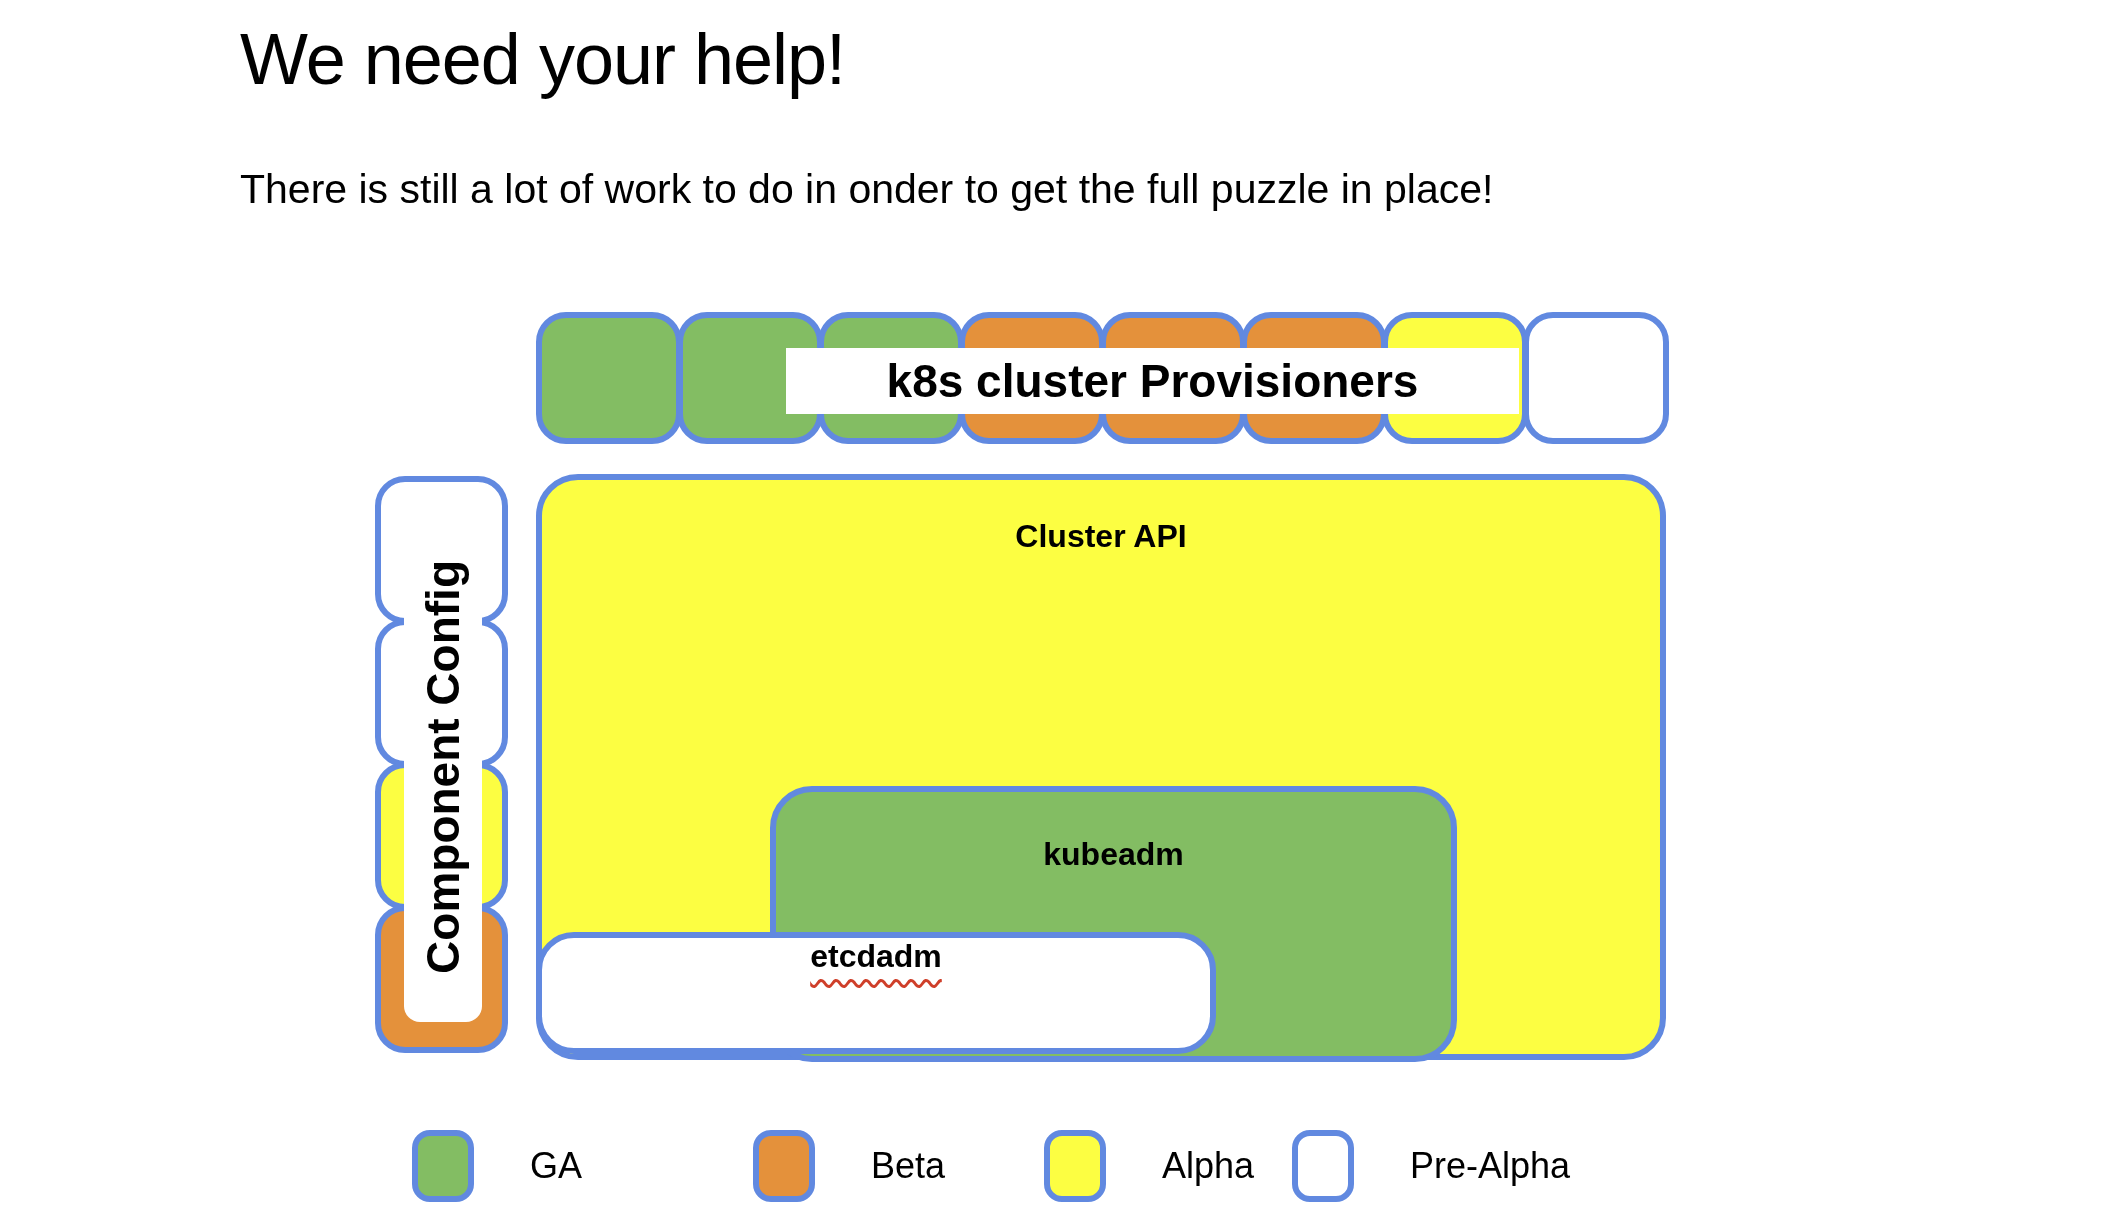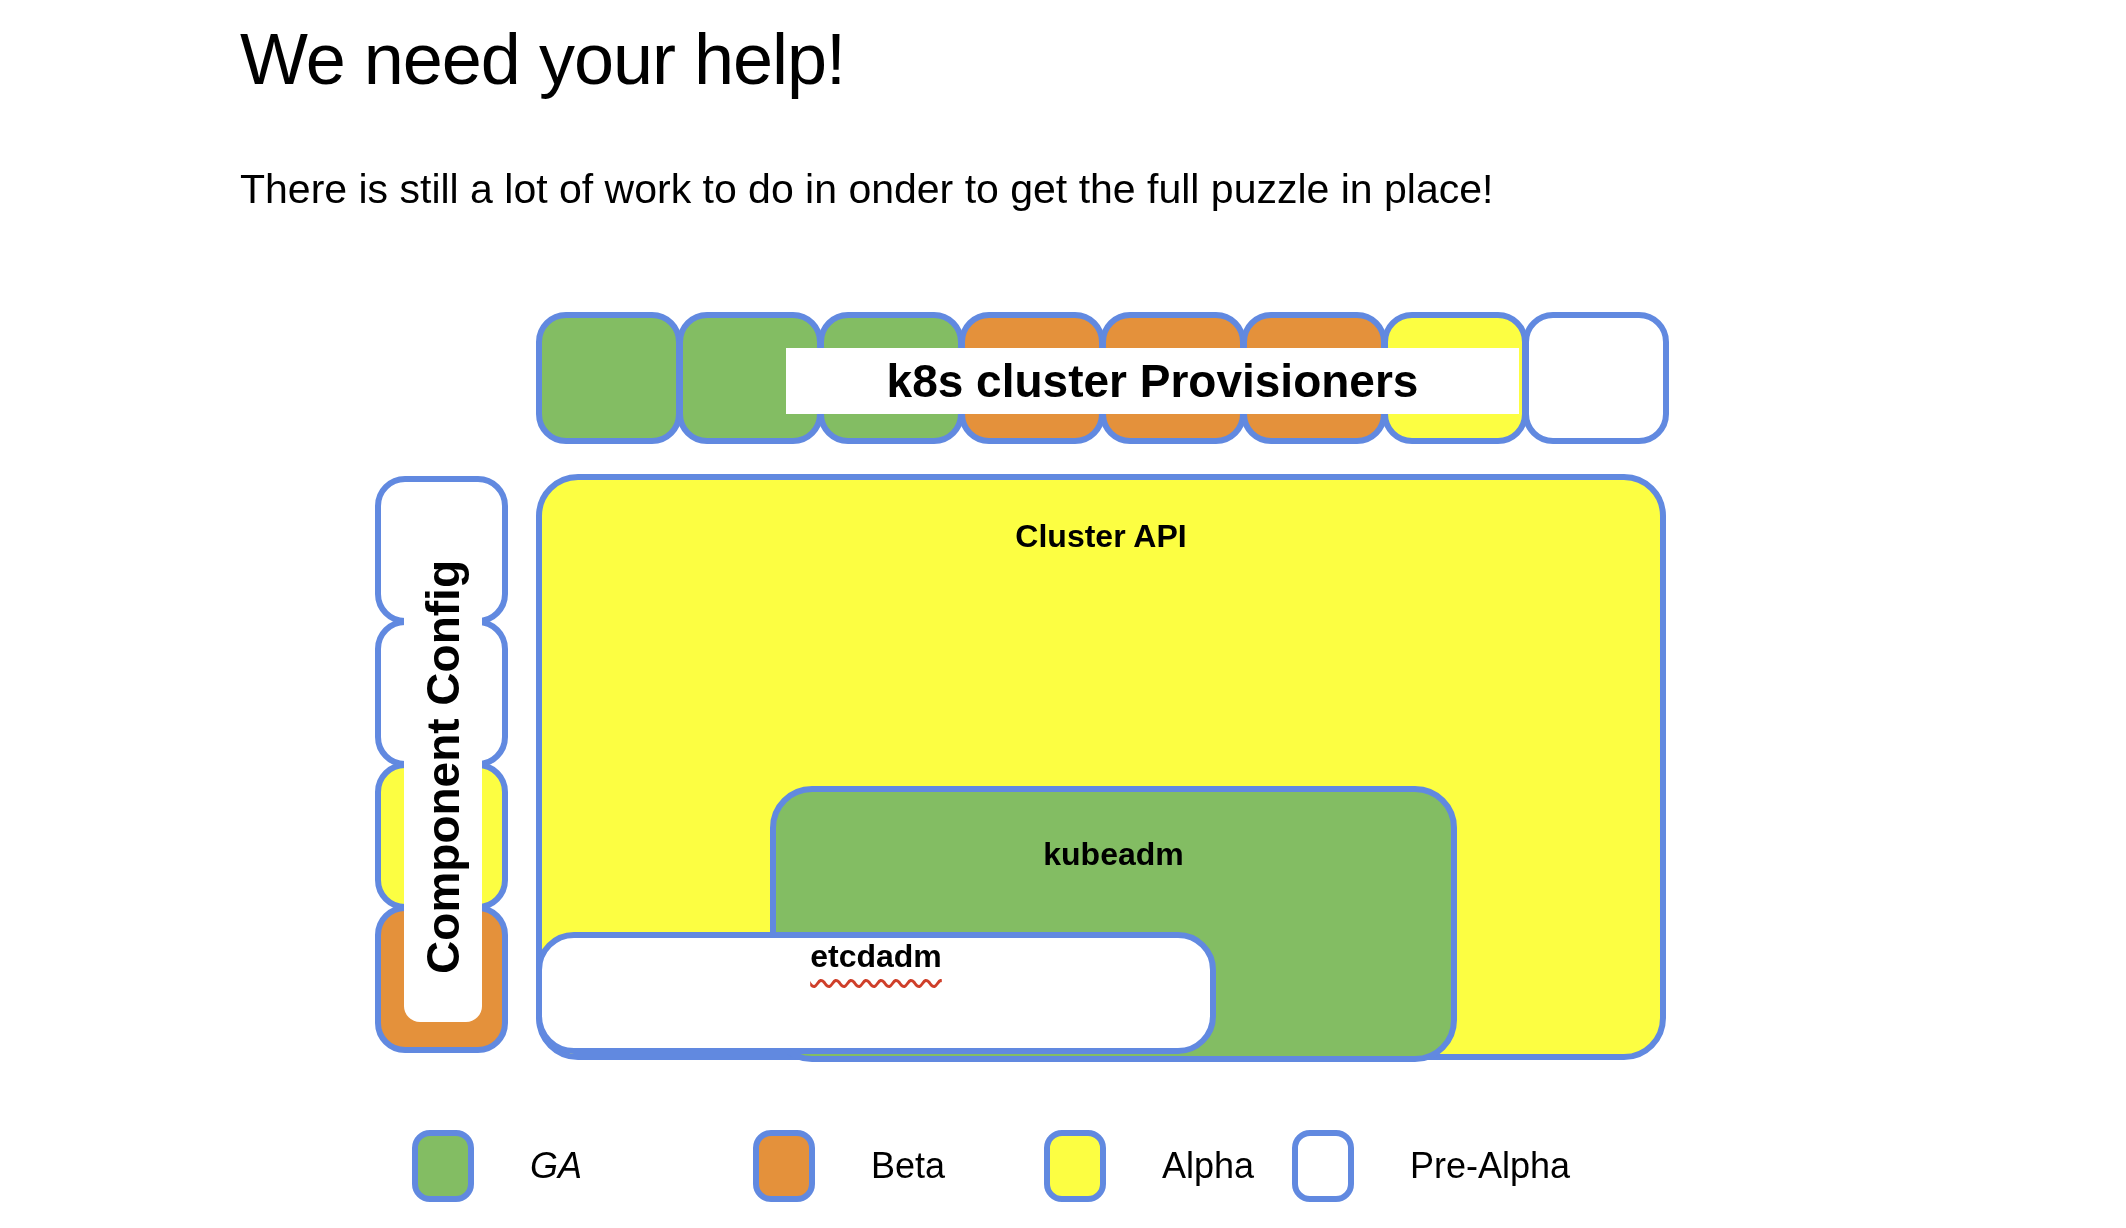--- a/index.html
+++ b/index.html
@@ -146,21 +146,21 @@
     text-underline-offset:12px;
   }
 
   
   .legend-item{
     position:absolute;
     top:1130px;
     display:flex; align-items:center;
     gap:56px;
   }
-  .legend-item:nth-of-type(1){left:412px;font-style:italic;}
+  .legend-item:nth-of-type(1){left:412px;}
   .legend-item:nth-of-type(2){left:753px;}
   .legend-item:nth-of-type(3){left:1044px;}
   .legend-item:nth-of-type(4){left:1292px;}
   .swatch{
     width:62px; height:72px;
     border-radius:18px;
     border:6px solid var(--c-border);
   }
   .legend-label{
     font-size:36px;

